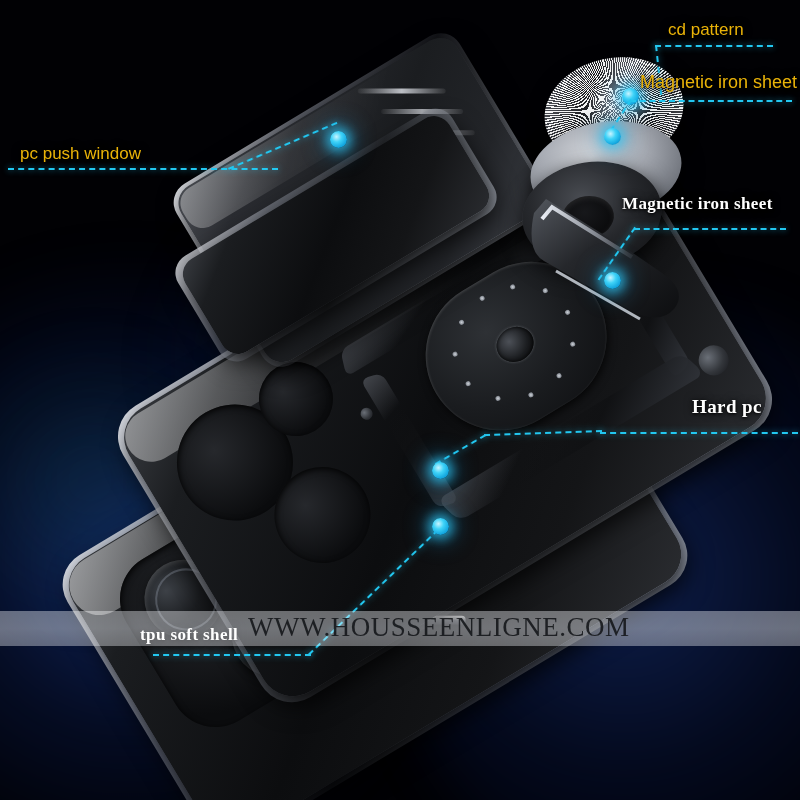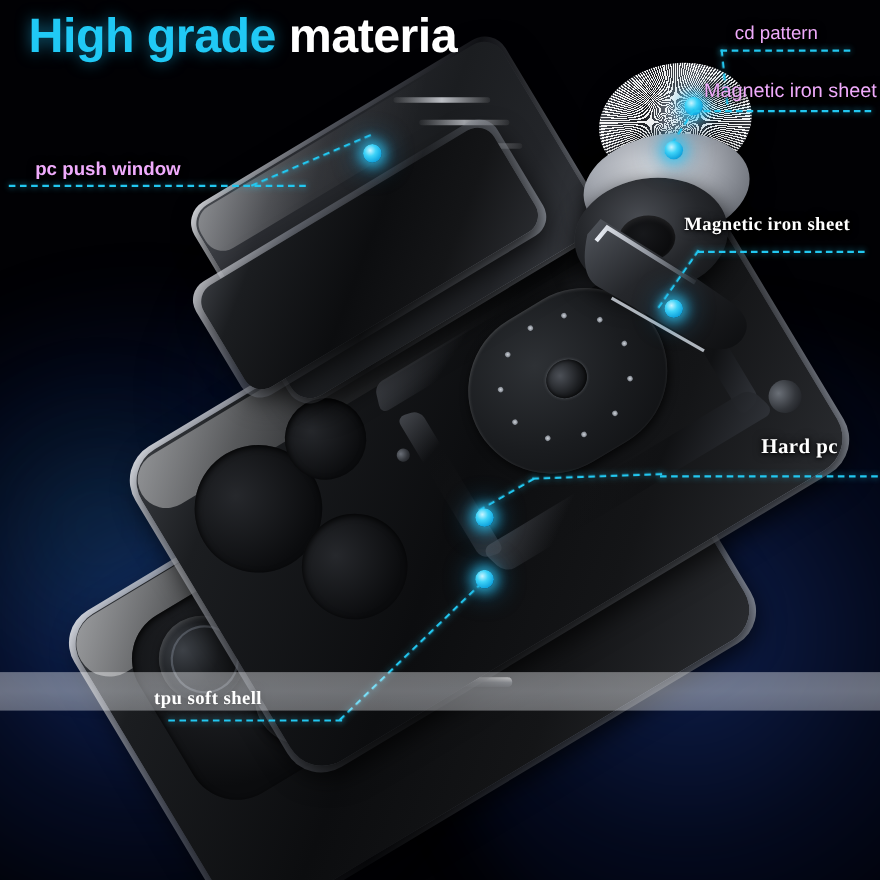--- a/index.html
+++ b/index.html
@@ -93,21 +93,21 @@
     box-shadow:inset 0 2px 6px rgba(0,0,0,.9);
   }
   .streak{
     position:absolute;border-radius:3px;
     background:linear-gradient(90deg,rgba(255,255,255,.05),rgba(245,248,255,.92),rgba(255,255,255,.08));
   }
 
   
   .label{position:absolute;white-space:nowrap;pointer-events:none;}
   .lbl-sans{
-    font-family:"Liberation Sans",sans-serif;color:#f0abfc;font-size:17px;font-weight:400;
+    font-family:"Liberation Sans",sans-serif;color:#eab308;font-size:17px;font-weight:400;
     text-shadow:0 1px 3px rgba(0,0,0,.95),0 0 8px rgba(0,0,0,.8);
   }
   .lbl-serif{
     font-family:"Liberation Serif",serif;color:#ffffff;font-size:17px;font-weight:700;
     letter-spacing:.4px;
     text-shadow:0 1px 3px rgba(0,0,0,.95),0 0 9px rgba(0,0,0,.85);
   }
 
   
   .dash-h{
@@ -331,32 +331,29 @@
 
   <div class="dash-h" style="left:600px;top:432px;width:198px;"></div>
   <div class="dash-diag" style="left:602px;top:432px;width:118px;transform:rotate(178deg);"></div>
   <div class="dash-diag" style="left:486px;top:436px;width:58px;transform:rotate(150deg);"></div>
   <div class="dot" style="left:432px;top:462px;"></div>
 
   <div class="dash-h" style="left:153px;top:654px;width:158px;"></div>
   <div class="dash-diag" style="left:308px;top:654px;width:180px;transform:rotate(-44deg);"></div>
   <div class="dot" style="left:432px;top:518px;"></div>
 
-  <div id="title">
-    <span class="cy">High grade</span>
-    <span class="wh">materia</span>
-  </div>
-
-  <div class="label lbl-sans" style="left:32px;top:144px;font-weight:bold;">pc push window</div>
+
+  <div class="label lbl-sans" style="left:20px;top:144px;">pc push window</div>
 
   <div class="label lbl-sans" style="left:668px;top:20px;">cd pattern</div>
 
   <div class="label lbl-sans" style="left:640px;top:72px;font-size:18px;">Magnetic iron sheet</div>
 
   <div class="label lbl-serif" style="left:622px;top:194px;font-size:17px;">Magnetic iron sheet</div>
 
   <div class="label lbl-serif" style="left:692px;top:396px;font-size:19px;text-align:center;">Hard pc</div>
 
   <div class="label lbl-serif" style="left:140px;top:625px;font-size:17px;">tpu soft shell</div>
 
   <div id="wm-band"></div>
+  <div id="wm-text">WWW.HOUSSEENLIGNE.COM</div>
 
 </div>
 
 </body></html>

